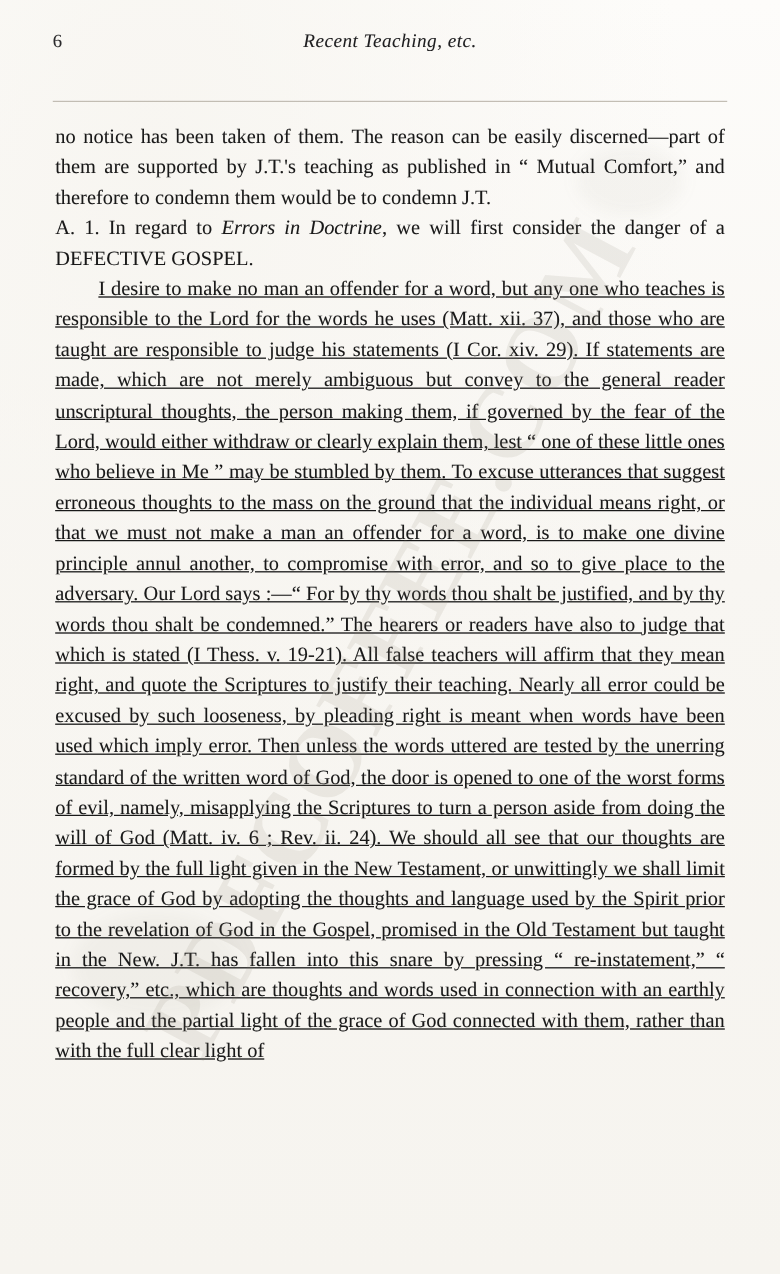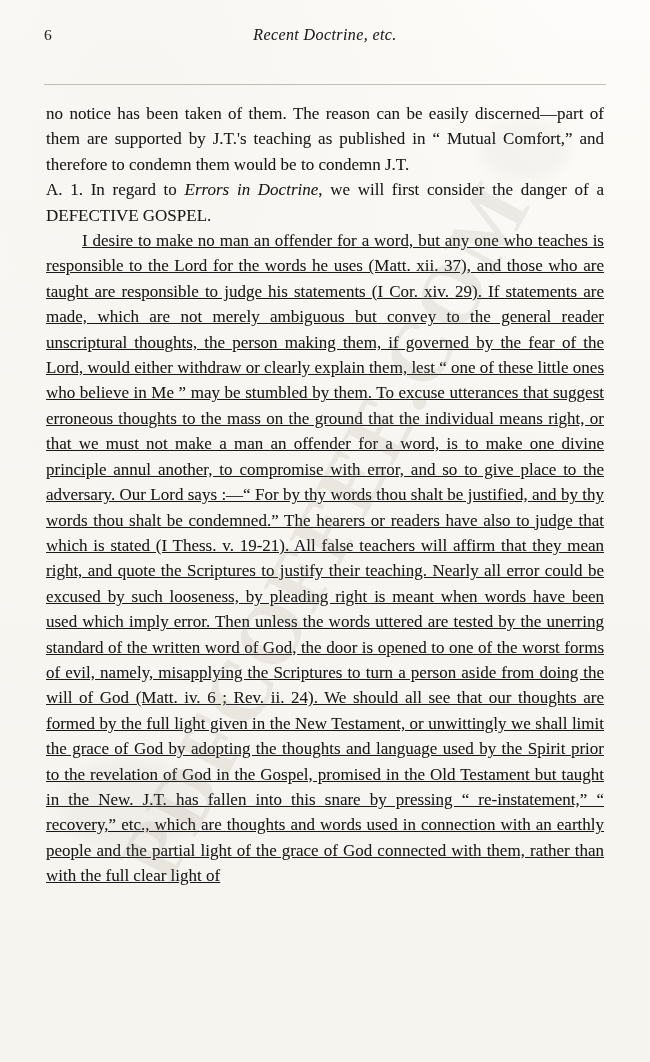--- a/index.html
+++ b/index.html
@@ -112,21 +112,21 @@
   <div class="smudge" style="left:60px; top:760px; width:140px; height:90px;"></div>
 
   <div class="watermark">
     <span>PDFCOFFEE.COM</span>
   </div>
 
   <div class="content">
 
     <div class="header">
       <div class="folio">6</div>
-      <div class="running-head">Recent Doctrine, etc.</div>
+      <div class="running-head">Recent Teaching, etc.</div>
     </div>
 
     <div class="rule"></div>
 
     <div class="body-text">
 
       <p>no notice has been taken of them.   The reason can be easily discerned—part of them are supported by J.T.'s teaching as published in “ Mutual Comfort,” and therefore to condemn them would be to condemn J.T.</p>
 
       <p><span>A. 1.   In regard to </span><span class="it">Errors in Doctrine</span><span>, we will first consider the danger of a DEFECTIVE GOSPEL.</span></p>
 

